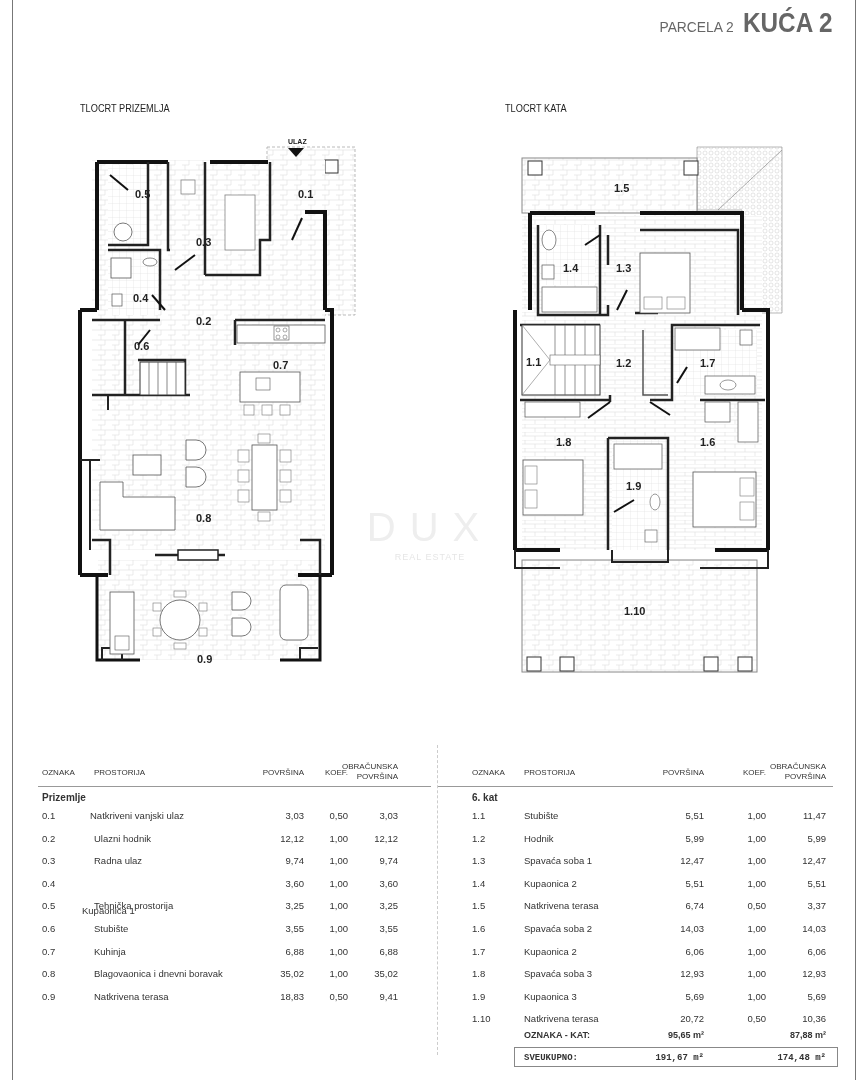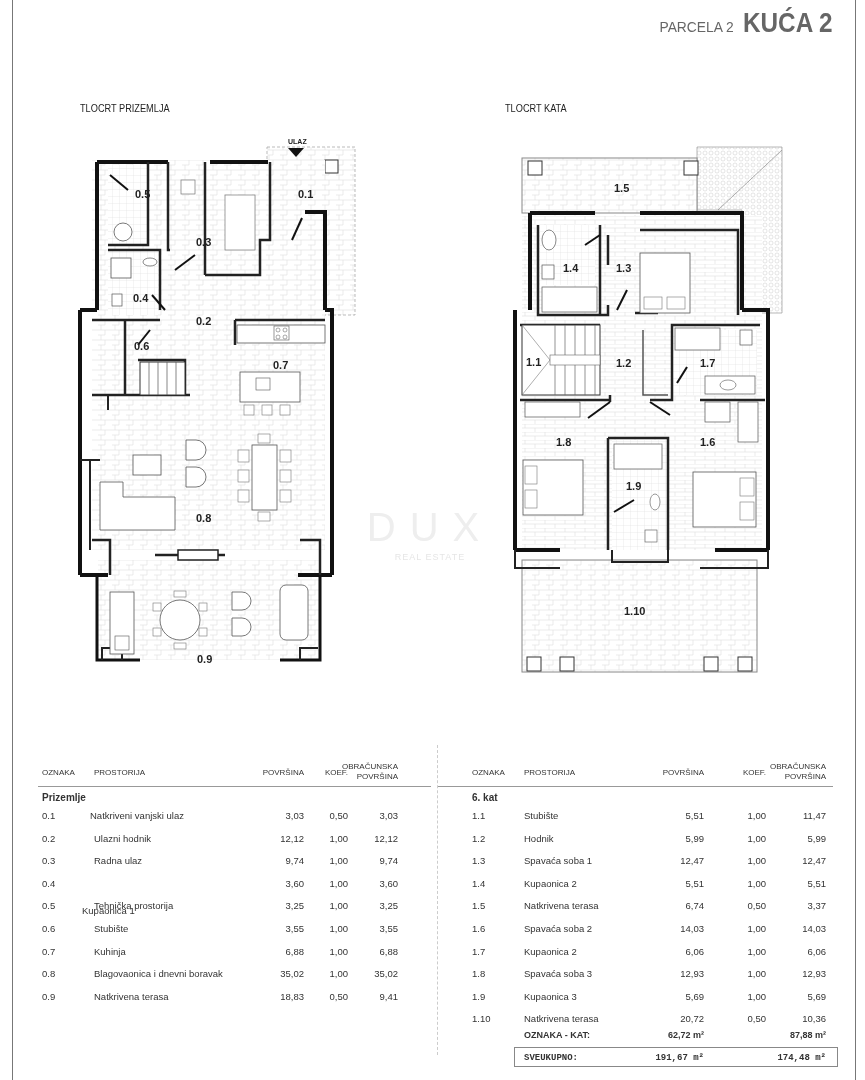--- a/index.html
+++ b/index.html
@@ -418,21 +418,21 @@
         <span class="cell" style="left: 0px;">1.10</span>
         <span class="cell" style="left: 52px;">Natkrivena terasa</span>
         <span class="cell r" style="left: 150px; width: 82px;">20,72</span>
         <span class="cell r" style="left: 250px; width: 44px;">0,50</span>
         <span class="cell r" style="left: 288px; width: 66px;">10,36</span>
       </div>
     </div>
 
   <div class="row total" style="top:268px; left:0; width:385px;">
     <span class="cell" style="left:52px;">OZNAKA - KAT:</span>
-    <span class="cell r" style="left:150px; width:82px;">62,72 m²</span>
+    <span class="cell r" style="left:150px; width:82px;">95,65 m²</span>
     <span class="cell r" style="left:288px; width:66px;">87,88 m²</span>
   </div>
   <div class="grand-box" style="left:42px; top:285px; width:324px; height:20px;"></div>
   <div class="row total" style="top:291px; left:0; width:385px;font-family:Liberation Mono, monospace;">
     <span class="cell" style="left:52px;">SVEUKUPNO:</span>
     <span class="cell r" style="left:150px; width:82px;">191,67 m²</span>
     <span class="cell r" style="left:288px; width:66px;">174,48 m²</span>
   </div>
 </div>
 

